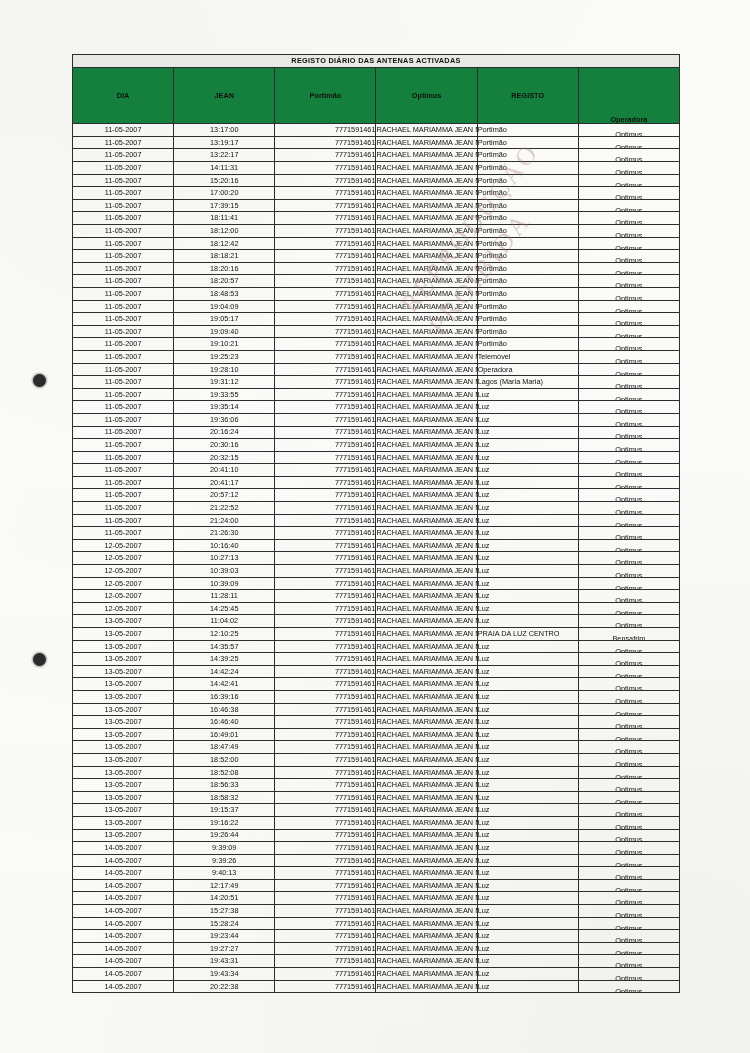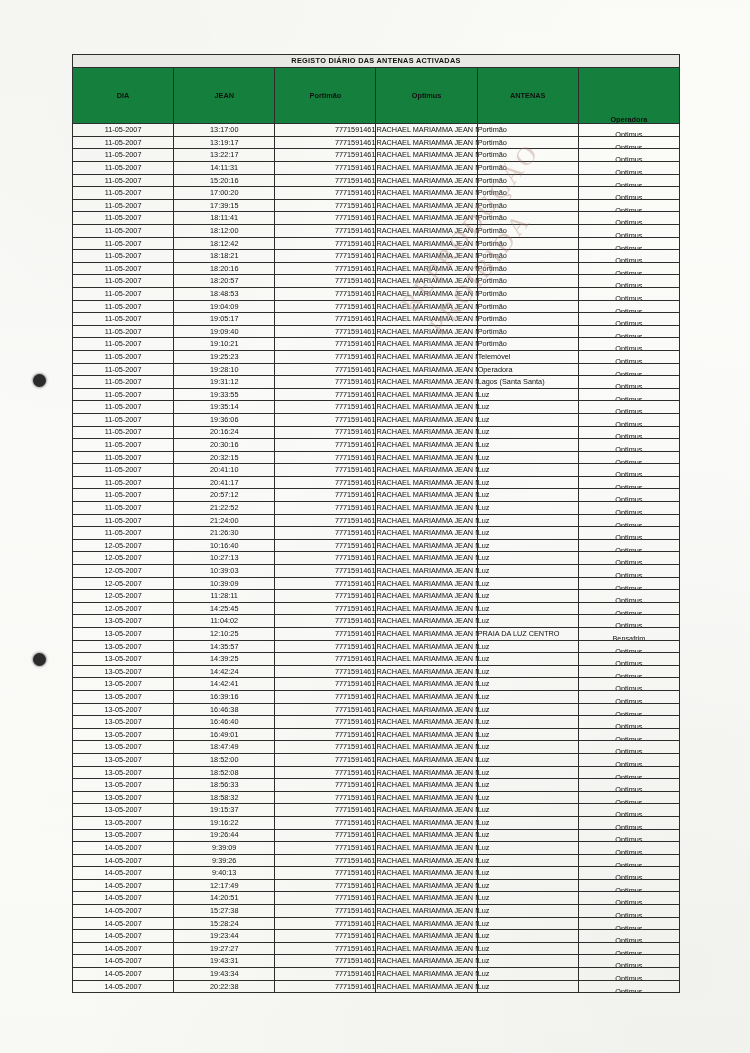--- a/index.html
+++ b/index.html
@@ -128,21 +128,21 @@
   <table class="reg">
     <thead>
       <tr class="title-row">
         <th colspan="6">REGISTO DIÁRIO DAS ANTENAS ACTIVADAS</th>
       </tr>
       <tr class="head-row">
         <th class="c-dia">DIA</th>
         <th class="c-hora">JEAN</th>
         <th class="c-tel">Portimão</th>
         <th class="c-titular">Optimus</th>
-        <th class="c-celula">ANTENAS</th>
+        <th class="c-celula">REGISTO</th>
         <th class="c-oper">
             <span>Operadora</span>
           </th>
       </tr>
     </thead>
     <tbody id="rows-body">
         <tr>
           <td class="c-dia">11-05-2007</td>
           <td class="c-hora">13:17:00</td>
           <td class="c-tel">7771591461</td>
@@ -340,21 +340,21 @@
           <td class="c-celula">Operadora</td>
           <td class="c-oper">
             <span>Optimus</span>
           </td>
         </tr>
         <tr>
           <td class="c-dia">11-05-2007</td>
           <td class="c-hora">19:31:12</td>
           <td class="c-tel">7771591461</td>
           <td class="c-titular">RACHAEL MARIAMMA JEAN MAMPILLY</td>
-          <td class="c-celula">Lagos (Santa Santa)</td>
+          <td class="c-celula">Lagos (Maria Maria)</td>
           <td class="c-oper">
             <span>Optimus</span>
           </td>
         </tr>
         <tr>
           <td class="c-dia">11-05-2007</td>
           <td class="c-hora">19:33:55</td>
           <td class="c-tel">7771591461</td>
           <td class="c-titular">RACHAEL MARIAMMA JEAN MAMPILLY</td>
           <td class="c-celula">Luz</td>

